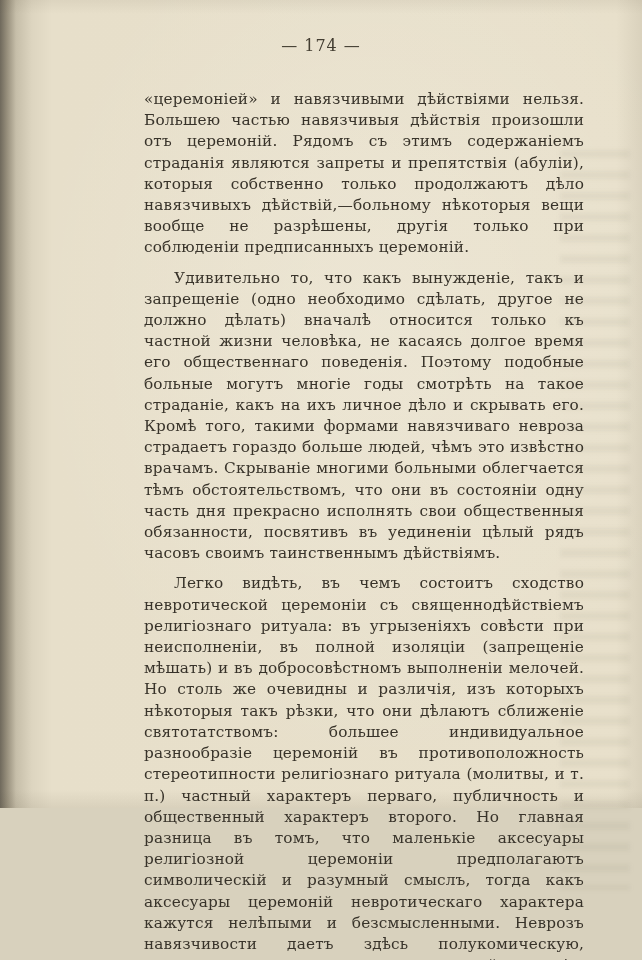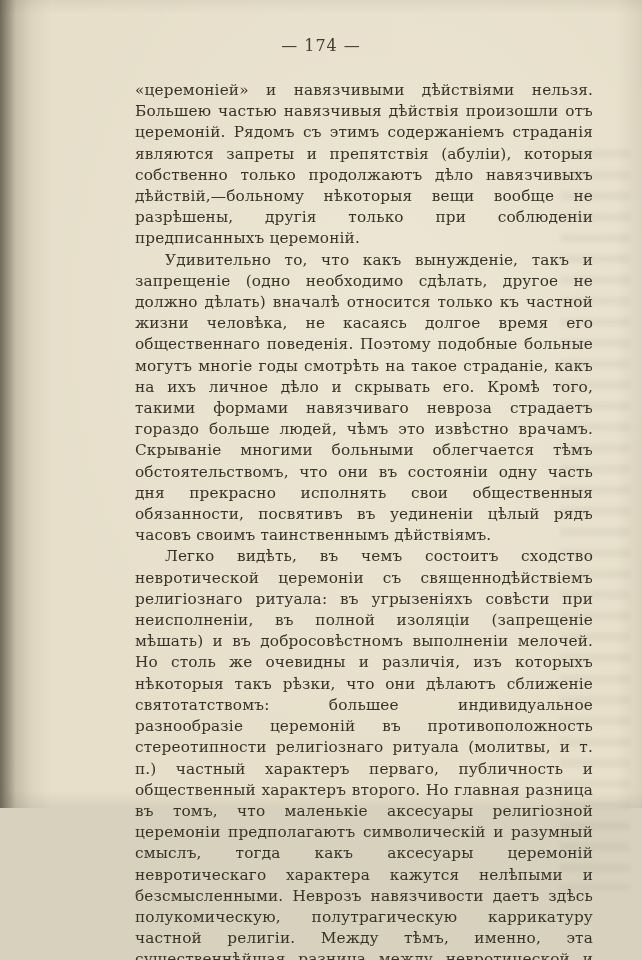--- a/index.html
+++ b/index.html
@@ -54,21 +54,21 @@
     position: absolute;
     left: 135px;
     top: 80px;
     width: 458px;
     font-size: 15.3px;
     line-height: 21.2px;
     text-align: justify;
     letter-spacing: 0.15px;
   }
   .text-block p {
-    margin: 0;
+    margin: 9px;
     text-indent: 30px;
   }
   .text-block p.noindent {
     text-indent: 0;
   }
 </style>
 </head>
 <body>
 
 <div class="scan-page">

